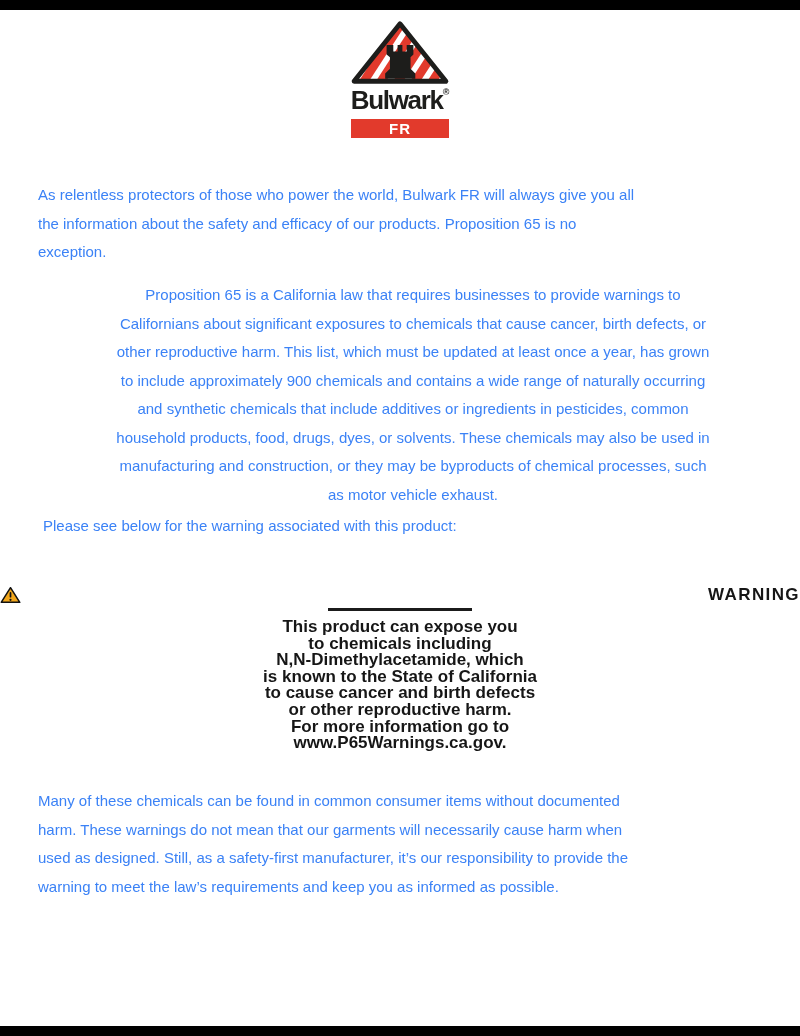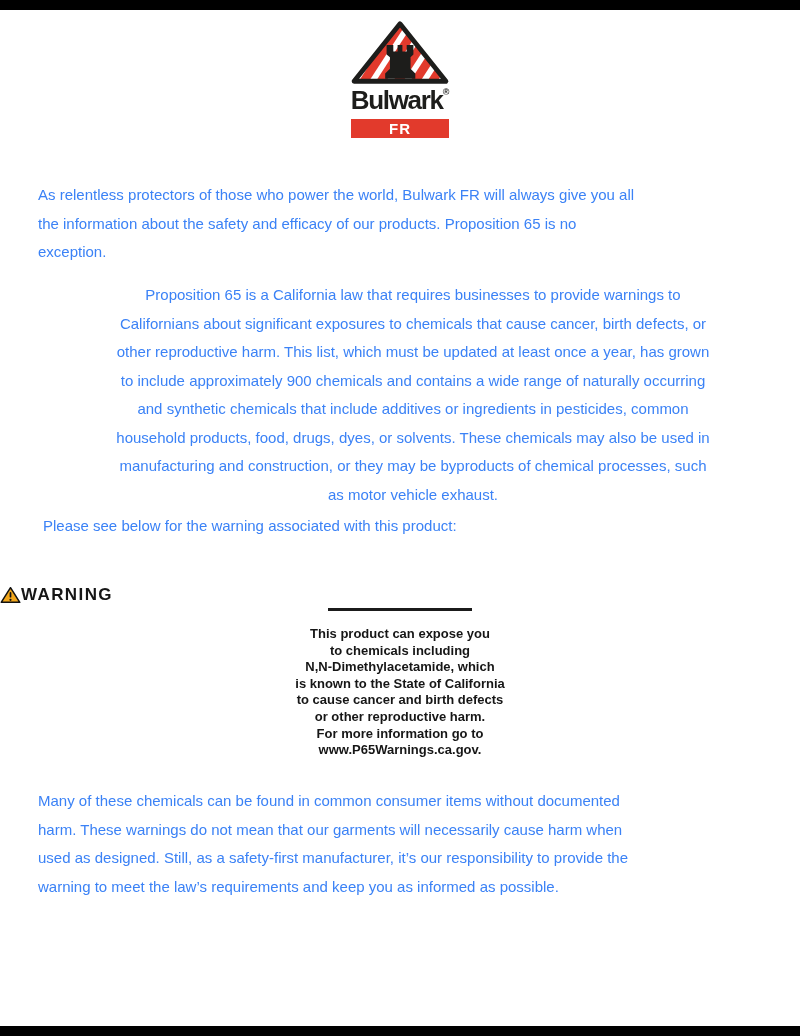--- a/index.html
+++ b/index.html
@@ -77,38 +77,39 @@
   .warning-label {
     position: absolute;
     top: 585px;
     left: 0;
     width: 800px;
     text-align: center;
   }
   .warning-head {
     display: flex;
     align-items: center;
-    justify-content: flex-start;
+    justify-content: space-between;
+    gap: 6px;
     height: 20px;
   }
   .warning-title {
     font-size: 17px;
     font-weight: bold;
     letter-spacing: 1.4px;
     color: #161616;
   }
   .warning-underline {
     width: 144px;
     height: 3px;
     background: #1b1b1b;
     margin: 3px auto 0 auto;
   }
   .warning-body {
-    margin-top: 15px;
-    font-size: 13px;
+    margin-top: 8px;
+    font-size: 17px;
     line-height: 16.6px;
     font-weight: bold;
     color: #161616;
     white-space: pre-line;
   }
 </style>
 </head>
 <body>
 
 <div class="page">

